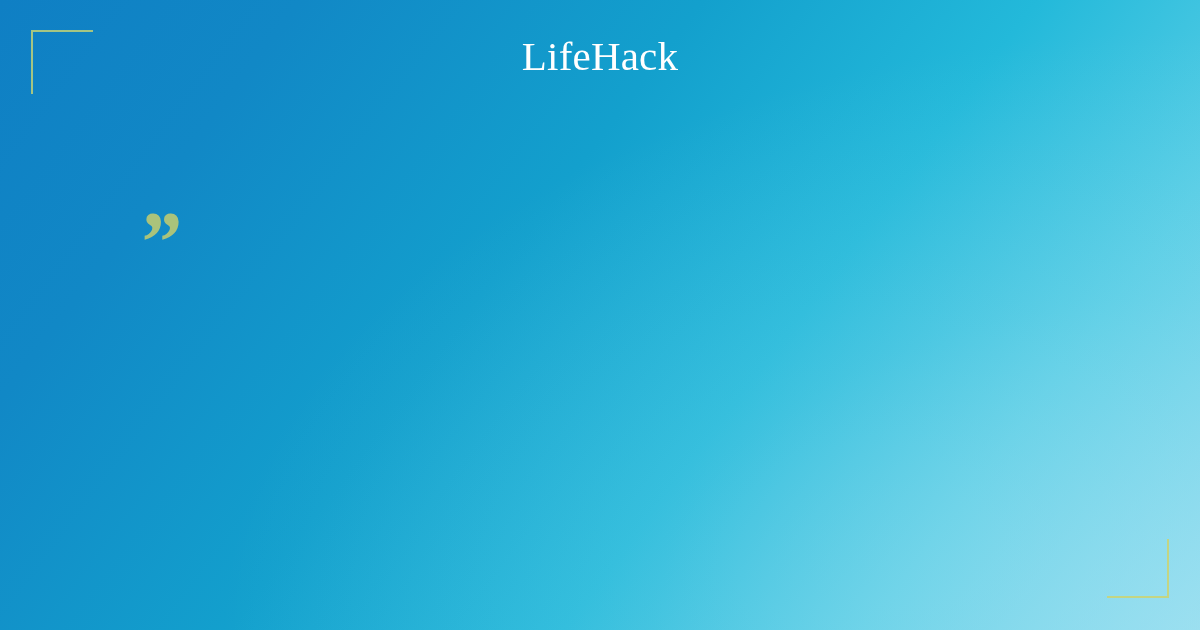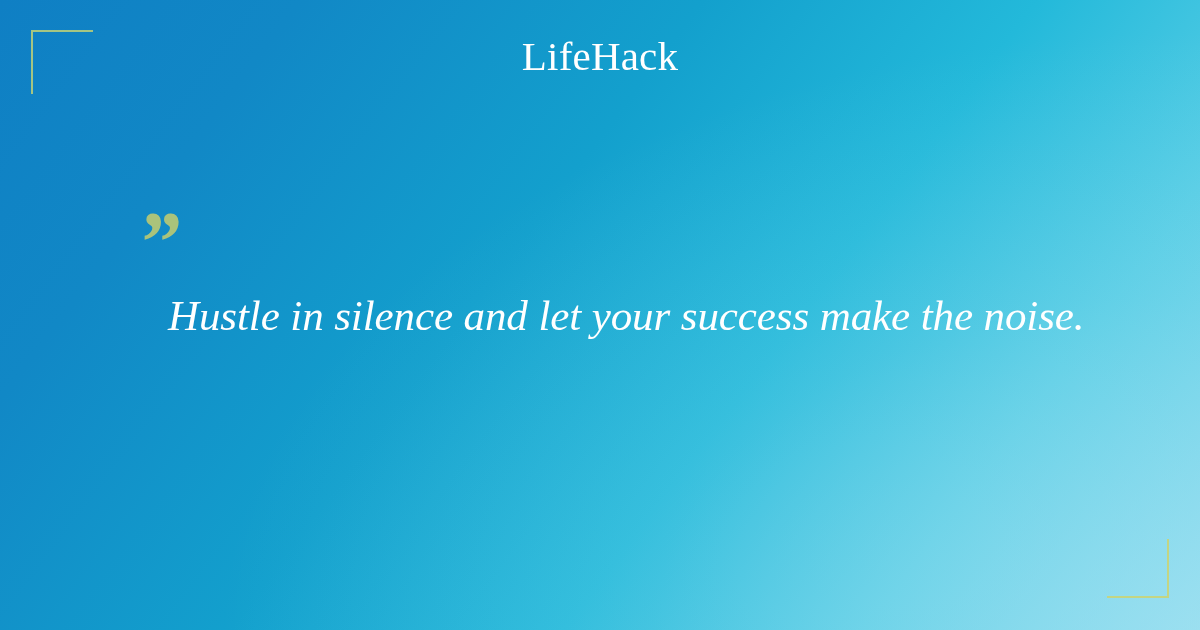--- a/index.html
+++ b/index.html
@@ -118,16 +118,15 @@
   <div id="bg-sheen"></div>
 
   <div class="corner" id="corner-tl"></div>
 
   <div class="corner" id="corner-br"></div>
 
   <div id="logo">LifeHack</div>
 
   <div id="quote-block">
     <span id="quote-mark">”</span>
-    <div id="quote-text">Hustle in silence and let your success make the noise.</div>
   </div>
 
 </div>
 
 </body></html>

